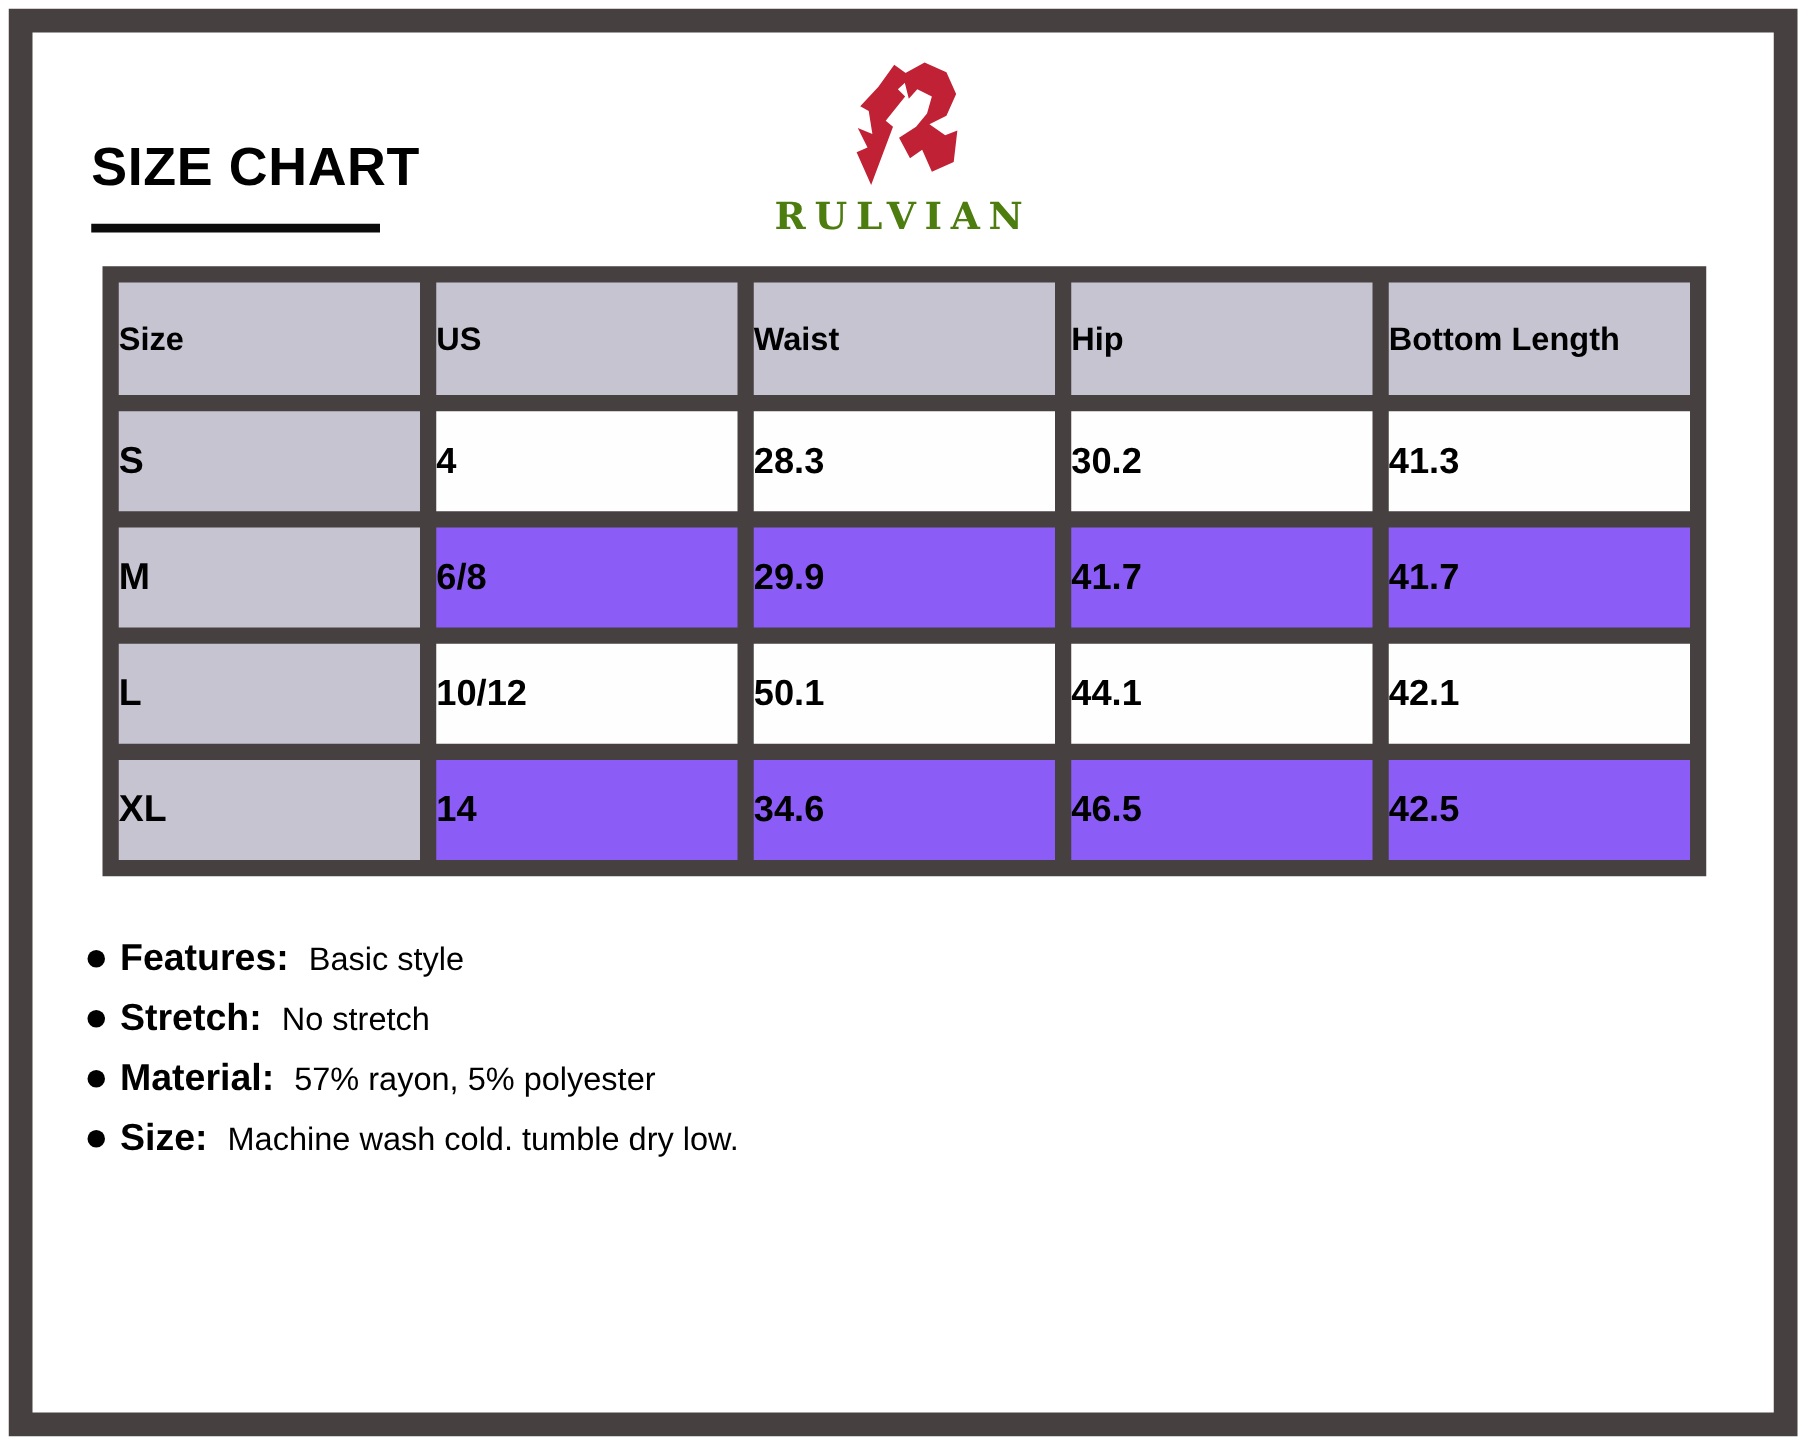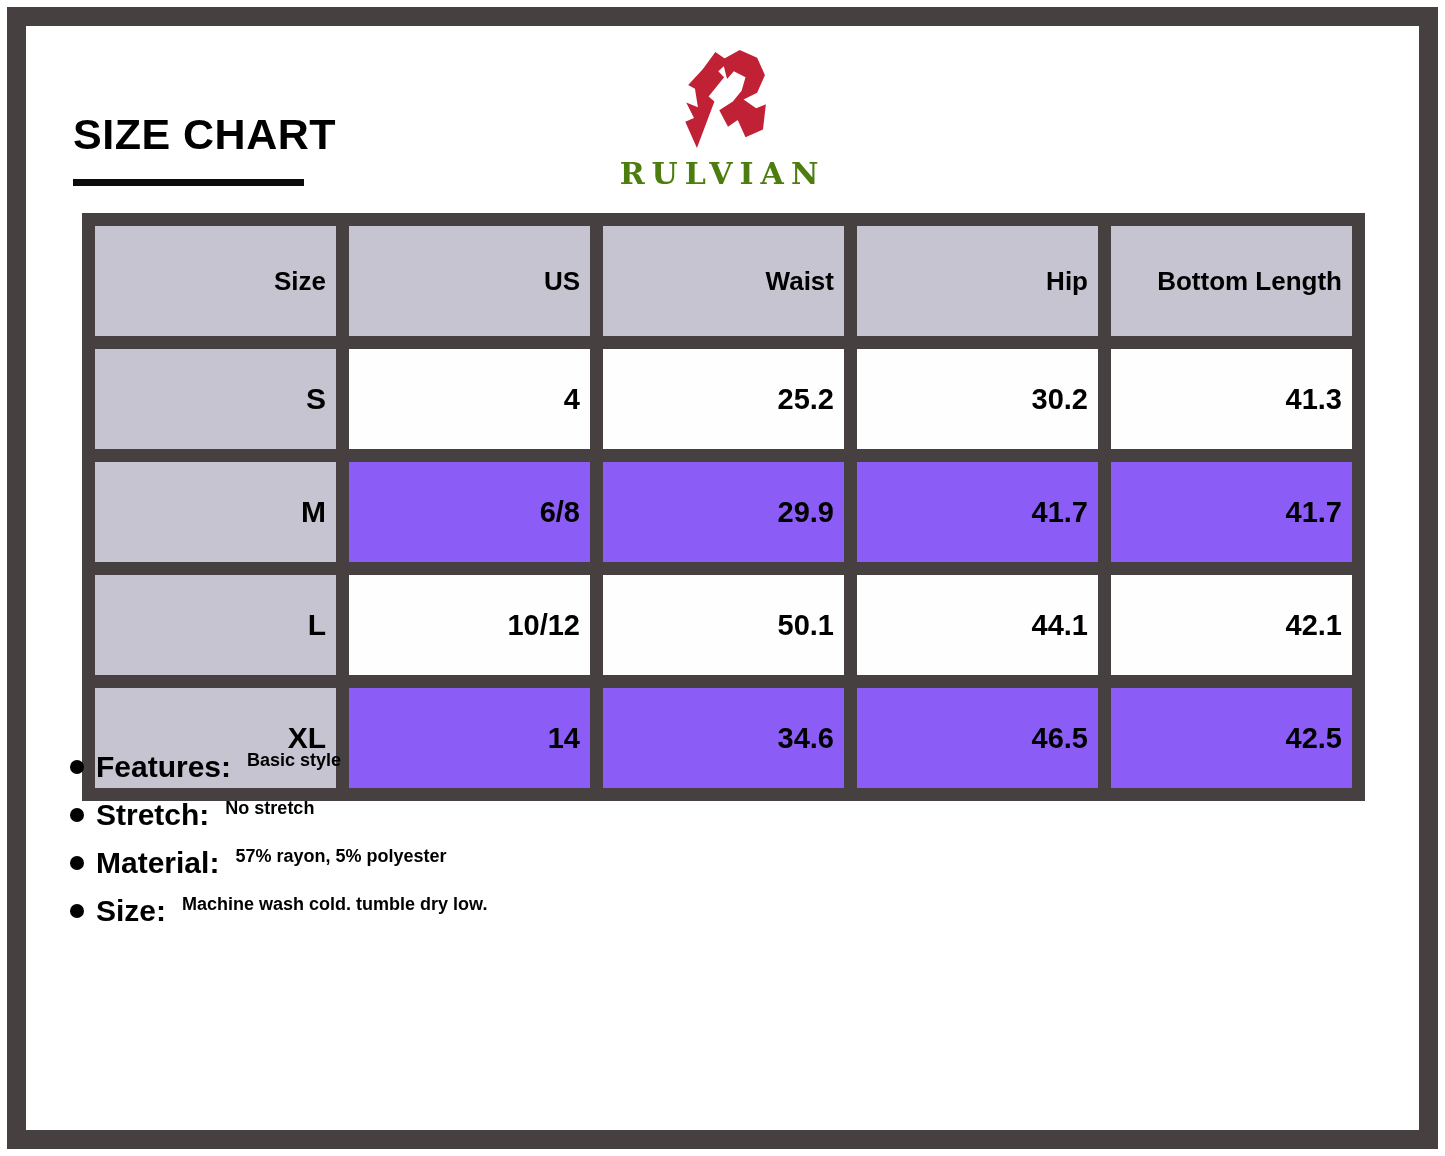--- a/index.html
+++ b/index.html
@@ -61,25 +61,25 @@
     position: absolute;
     left: 82px;
     top: 213px;
     width: 1283px;
     border-collapse: separate;
     border-spacing: 13px;
     background: #474041;
     table-layout: fixed;
   }
   .size-table th, .size-table td {
-    text-align: right;
+    text-align: left;
     vertical-align: middle;
     font-weight: bold;
     color: #000000;
-    padding: 10px;
+    padding: 0;
   }
   .size-table thead th {
     background: #C6C4D0;
     height: 90px;
     font-size: 26px;
   }
   .size-table tbody th {
     background: #C6C4D0;
     height: 80px;
     font-size: 30px;
@@ -95,42 +95,42 @@
   ul.details {
     position: absolute;
     left: 70px;
     top: 750px;
     margin: 0;
     padding: 0;
     list-style: none;
   }
   ul.details li {
     display: flex;
-    align-items: flex-start;
+    align-items: center;
     height: 34px;
     margin-bottom: 14px;
   }
   .bullet-dot {
     width: 14px;
     height: 14px;
     border-radius: 50%;
     background: #000000;
     margin-right: 12px;
     align-self: center;
     flex: 0 0 auto;
   }
   .detail-label {
     font-size: 30px;
     font-weight: bold;
     margin-right: 16px;
     white-space: nowrap;
   }
   .detail-value {
-    font-size: 18px;
-    font-weight: bold;
+    font-size: 26px;
+    font-weight: normal;
     white-space: nowrap;
   }
 </style>
 </head>
 <body>
 
 <div class="canvas">
 
   <div class="frame"></div>
 
@@ -154,21 +154,21 @@
         <th>US</th>
         <th>Waist</th>
         <th>Hip</th>
         <th>Bottom Length</th>
       </tr>
     </thead>
     <tbody>
       <tr>
         <th>S</th>
         <td>4</td>
-        <td>25.2</td>
+        <td>28.3</td>
         <td>30.2</td>
         <td>41.3</td>
       </tr>
       <tr class="alt">
         <th>M</th>
         <td>6/8</td>
         <td>29.9</td>
         <td>41.7</td>
         <td>41.7</td>
       </tr>

